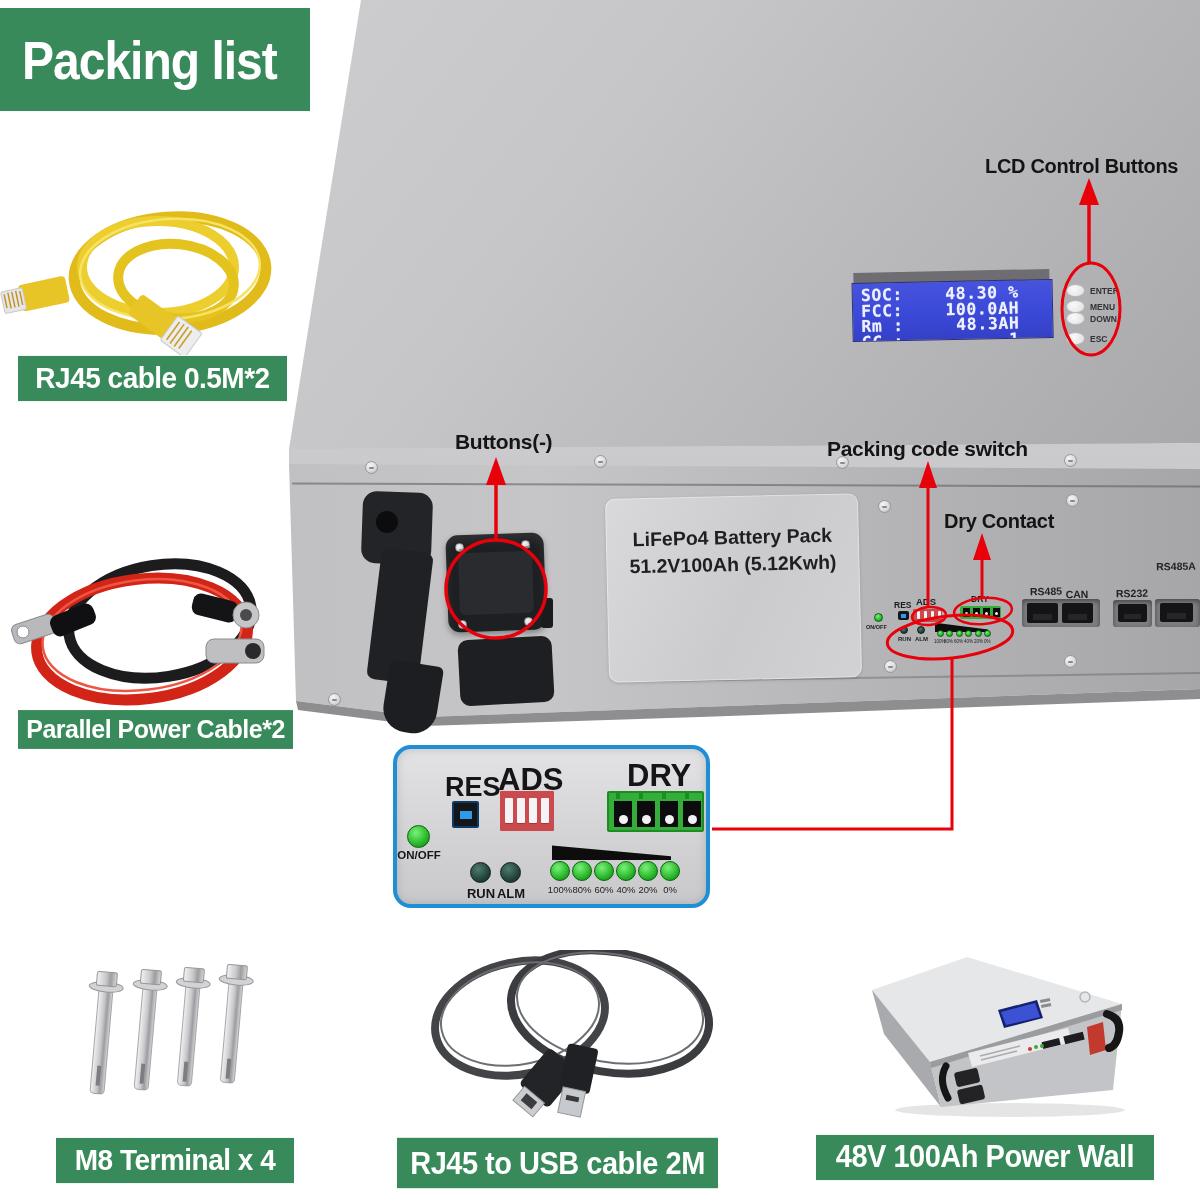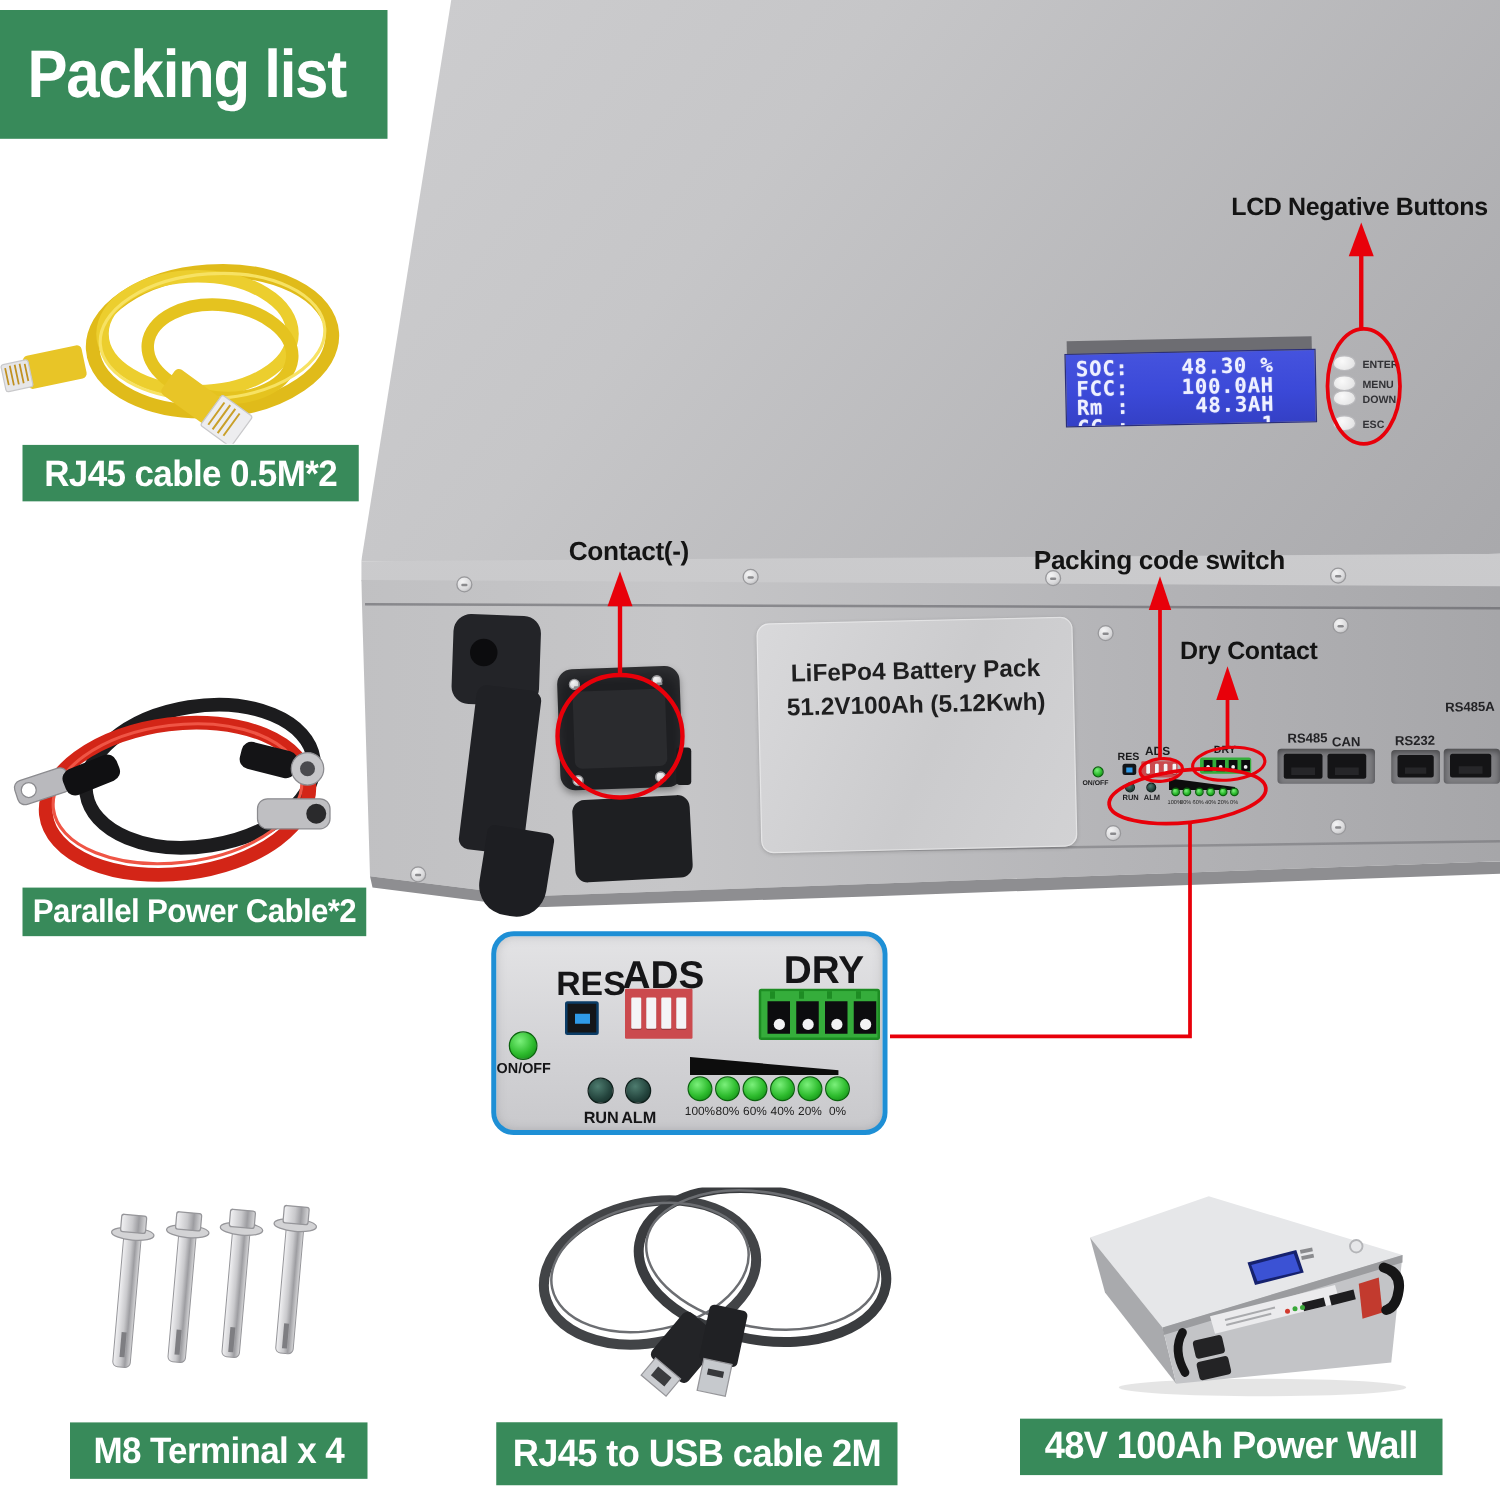--- a/index.html
+++ b/index.html
@@ -431,22 +431,22 @@
     <ellipse cx="929" cy="616" rx="17" ry="9" fill="none" stroke="#e8000a" stroke-width="2.5" transform="rotate(-5 929 616)"></ellipse>
 
     <line x1="982" y1="558" x2="982" y2="598" stroke="#e8000a" stroke-width="3"></line>
     <polygon points="982,533 973,560 991,560" fill="#e8000a"></polygon>
     <ellipse cx="983" cy="611" rx="29" ry="13" fill="none" stroke="#e8000a" stroke-width="2.5" transform="rotate(-5 983 611)"></ellipse>
 
     <ellipse cx="950" cy="637" rx="63" ry="21" fill="none" stroke="#e8000a" stroke-width="3" transform="rotate(-6 950 637)"></ellipse>
     <polyline points="712,829 952,829 952,659" fill="none" stroke="#e8000a" stroke-width="3"></polyline>
   </svg>
 
-  <div class="anno" style="left:985px;top:155px;font-size:20px;">LCD Negative Buttons</div>
-  <div class="anno" style="left:455px;top:430px;font-size:21px;">Contact(-)</div>
+  <div class="anno" style="left:985px;top:155px;font-size:20px;">LCD Control Buttons</div>
+  <div class="anno" style="left:455px;top:430px;font-size:21px;">Buttons(-)</div>
   <div class="anno" style="left:827px;top:437px;font-size:21px;">Packing code switch</div>
   <div class="anno" style="left:944px;top:510px;font-size:20px;">Dry Contact</div>
 
   <div class="banner">Packing list</div>
   <div class="green-label" style="left:18px;top:357px;width:269px;height:43px;font-size:28px;">RJ45 cable 0.5M*2</div>
   <div class="green-label" style="left:18px;top:711px;width:275px;height:37px;font-size:25px;">Parallel Power Cable*2</div>
   <div class="green-label" style="left:56px;top:1139px;width:238px;height:43px;font-size:28px;">M8 Terminal x 4</div>
   <div class="green-label" style="left:397px;top:1139px;width:321px;height:48px;font-size:29px;">RJ45 to USB cable 2M</div>
   <div class="green-label" style="left:816px;top:1136px;width:338px;height:43px;font-size:29px;">48V 100Ah Power Wall</div>
 

